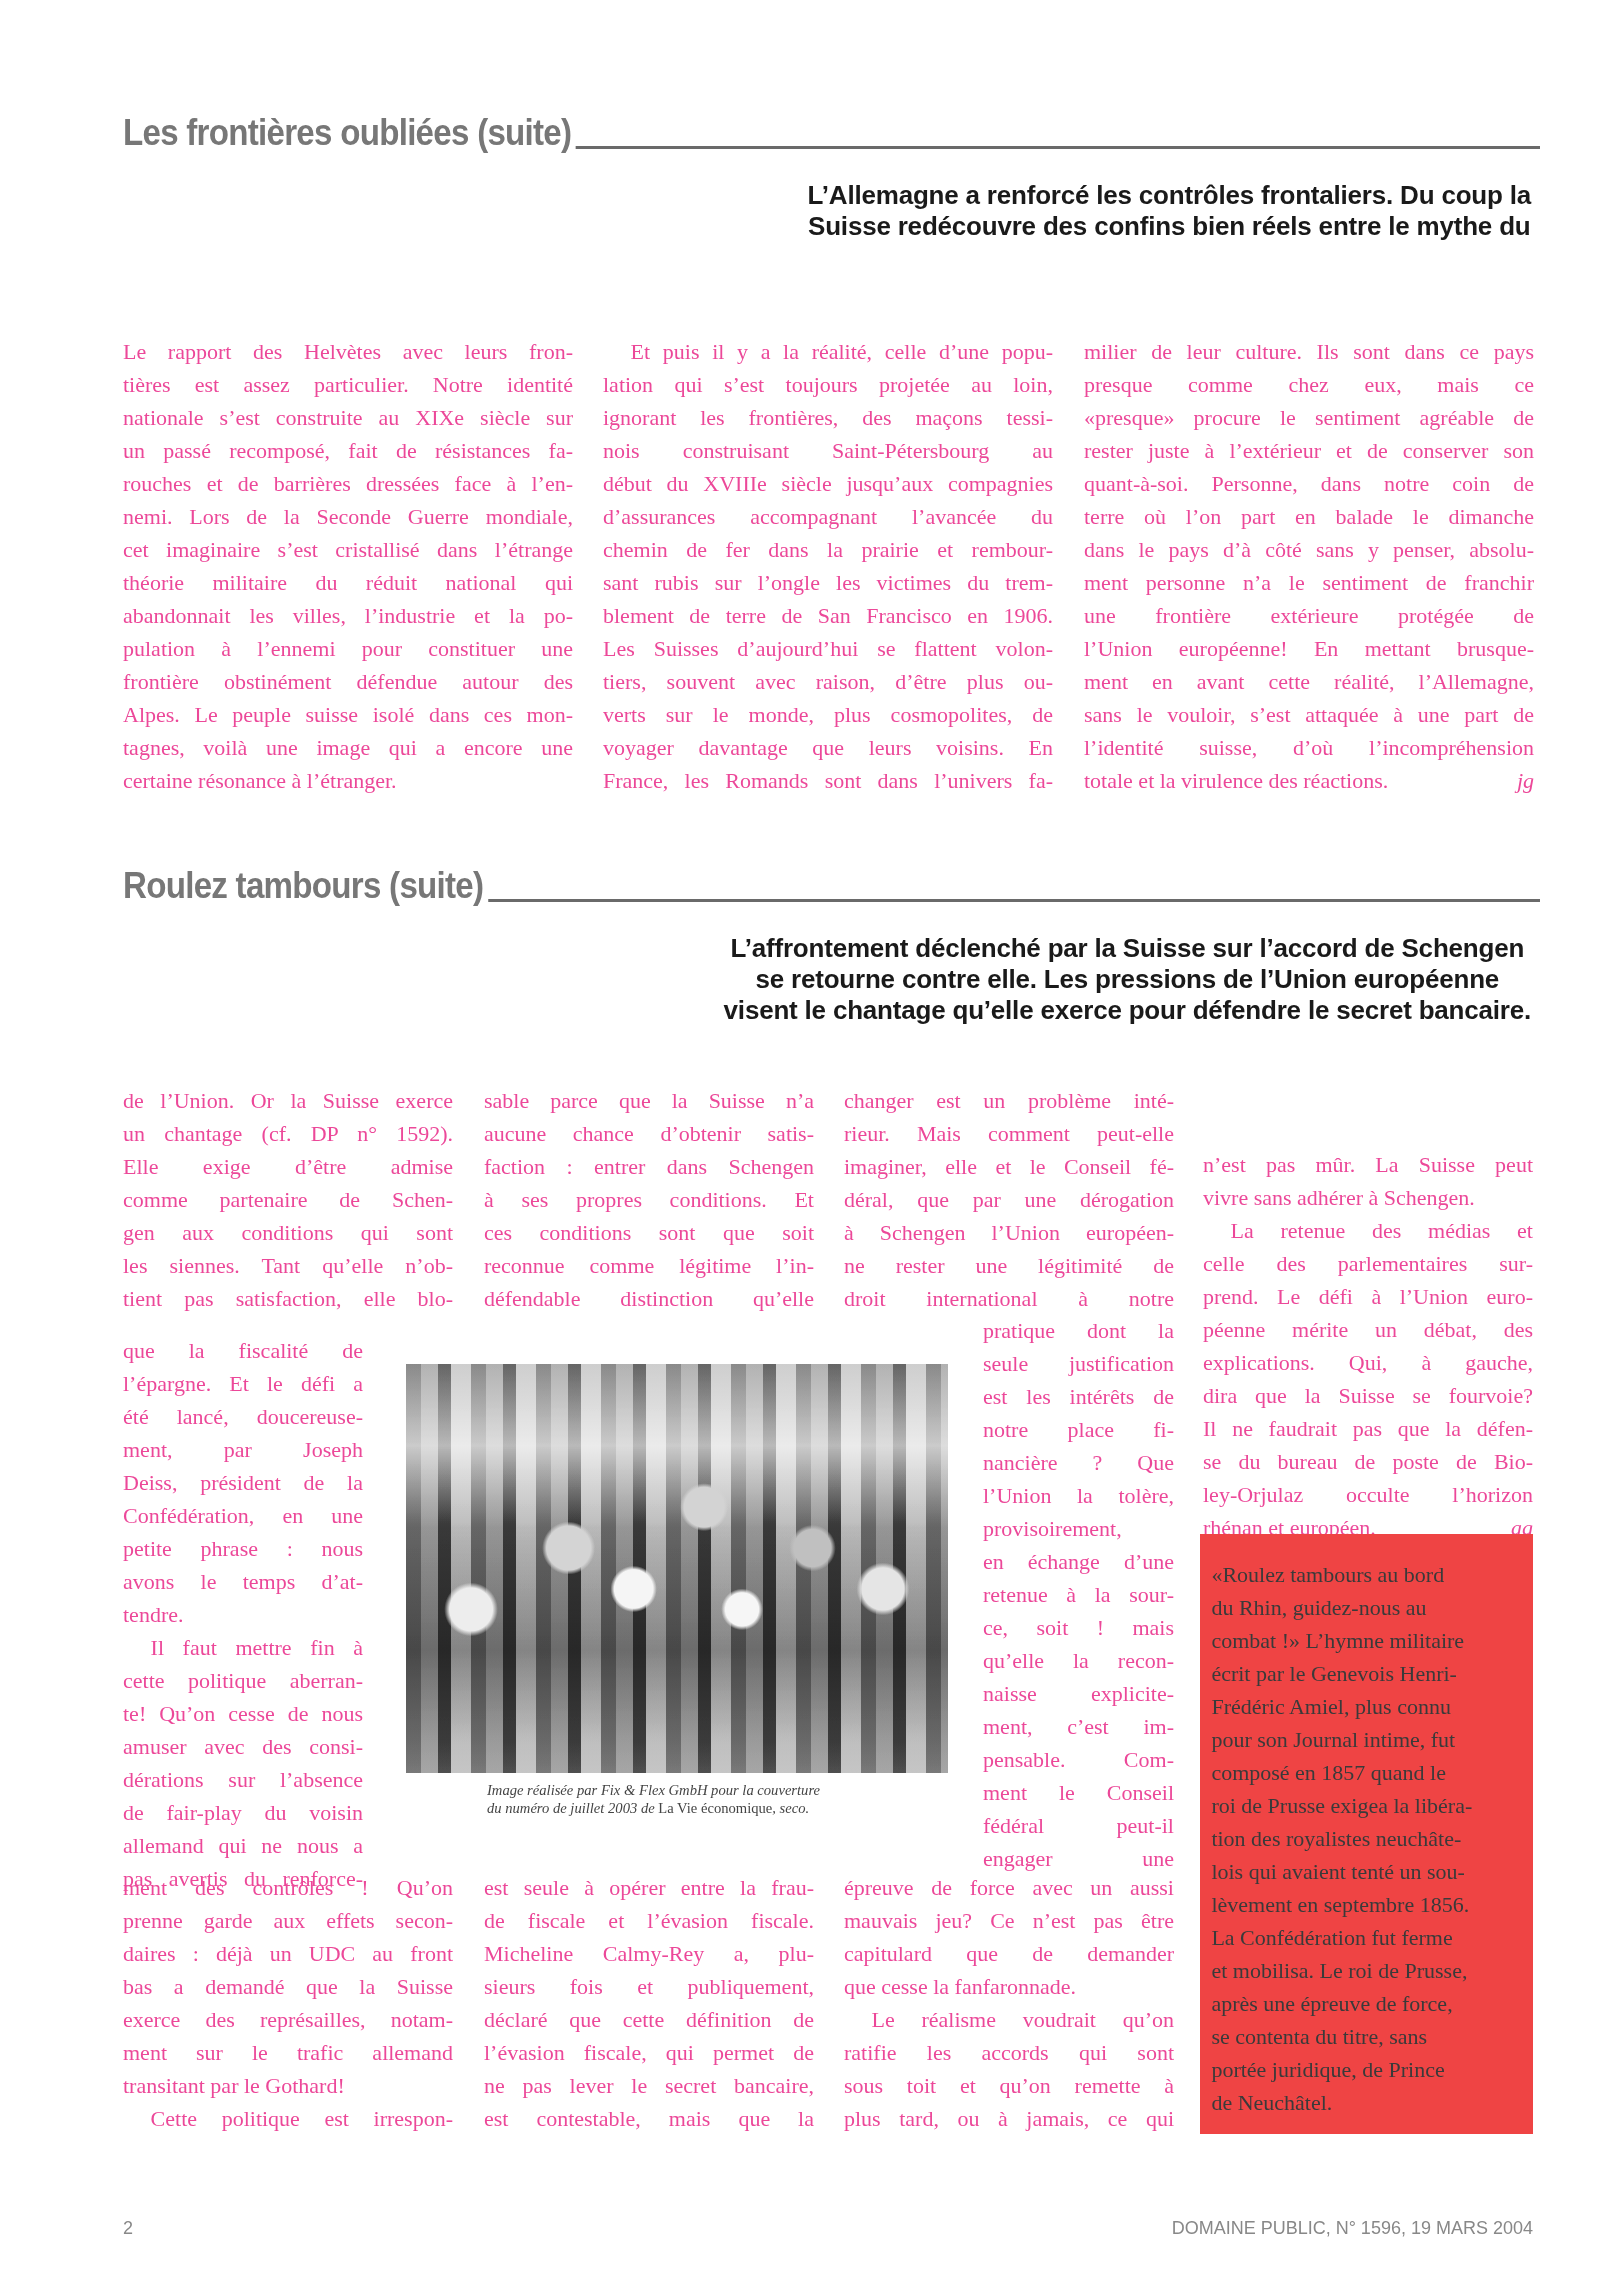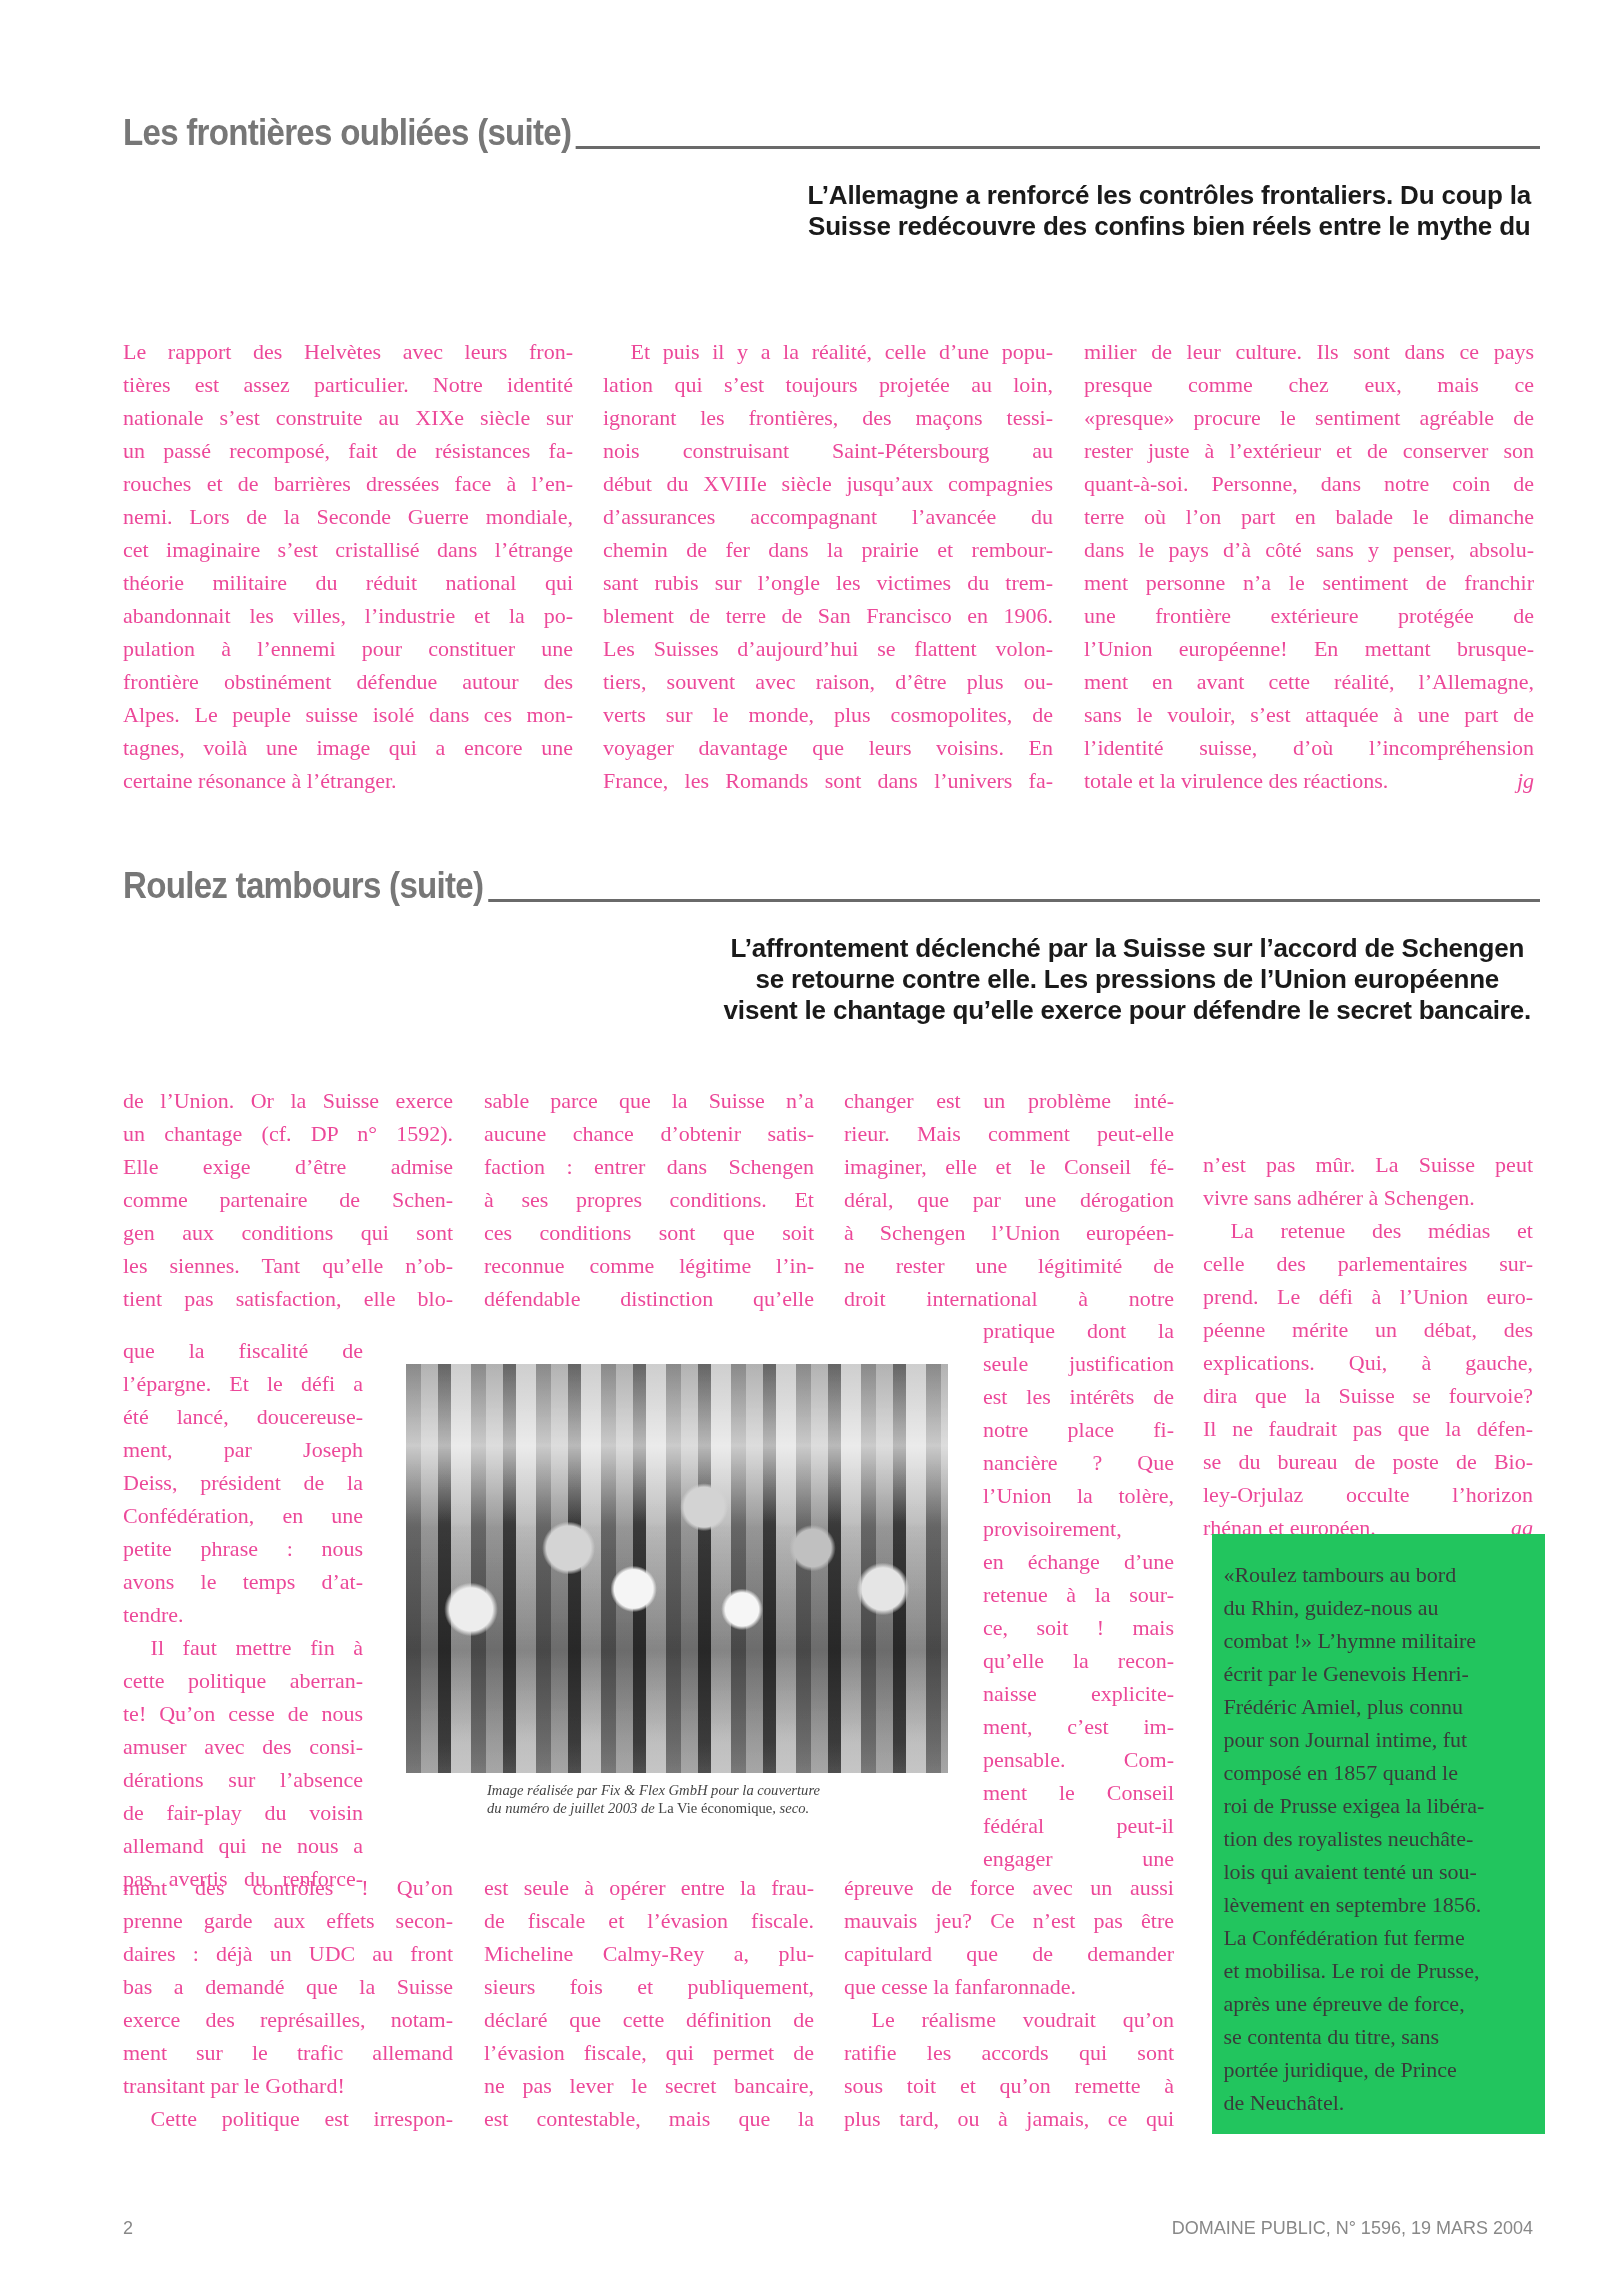--- a/index.html
+++ b/index.html
@@ -32,21 +32,21 @@
       radial-gradient(circle at 75% 45%, #bdbdbd 0 4%, transparent 5%),
       radial-gradient(circle at 88% 55%, #e0e0e0 0 4%, transparent 5%),
       repeating-linear-gradient(90deg, #6a6a6a 0 14.6px, #9a9a9a 14.6px 32px, #3e3e3e 32px 45px, #bcbcbc 45px 65px),
       linear-gradient(180deg, #9a9a9a 0%, #cfcfcf 20%, #7b7b7b 40%, #5a5a5a 70%, #8c8c8c 100%);
     background-blend-mode: normal, normal, normal, normal, normal, normal, normal, overlay, normal;
     filter:grayscale(1) contrast(1.05); }
   .caption { position:absolute; left:487px; top:1781px; width:459px; text-align:left;
     font-size:14.6px; line-height:18px; font-style:italic; color:#444; }
   .caption .up { font-style:normal; }
   .sidebar { position:absolute; left:1200px; top:1534px; width:333px; height:600px;
-    background:#22c55e;margin-left:12px; }
+    background:#ef4444; }
   .sidebar .txt { position:absolute; left:11.4px; top:24px; font-size:22px; line-height:33px;
     color:#3a3a3a; }
   .sidebar .txt div { white-space:nowrap; }
   .footer { position:absolute; top:2218px; font-family:"Liberation Sans","DejaVu Sans",sans-serif;
     font-size:18px; color:#888; }
 </style>
 </head>
 <body>
 
 <div class="sec-title" style="top:107px;">

